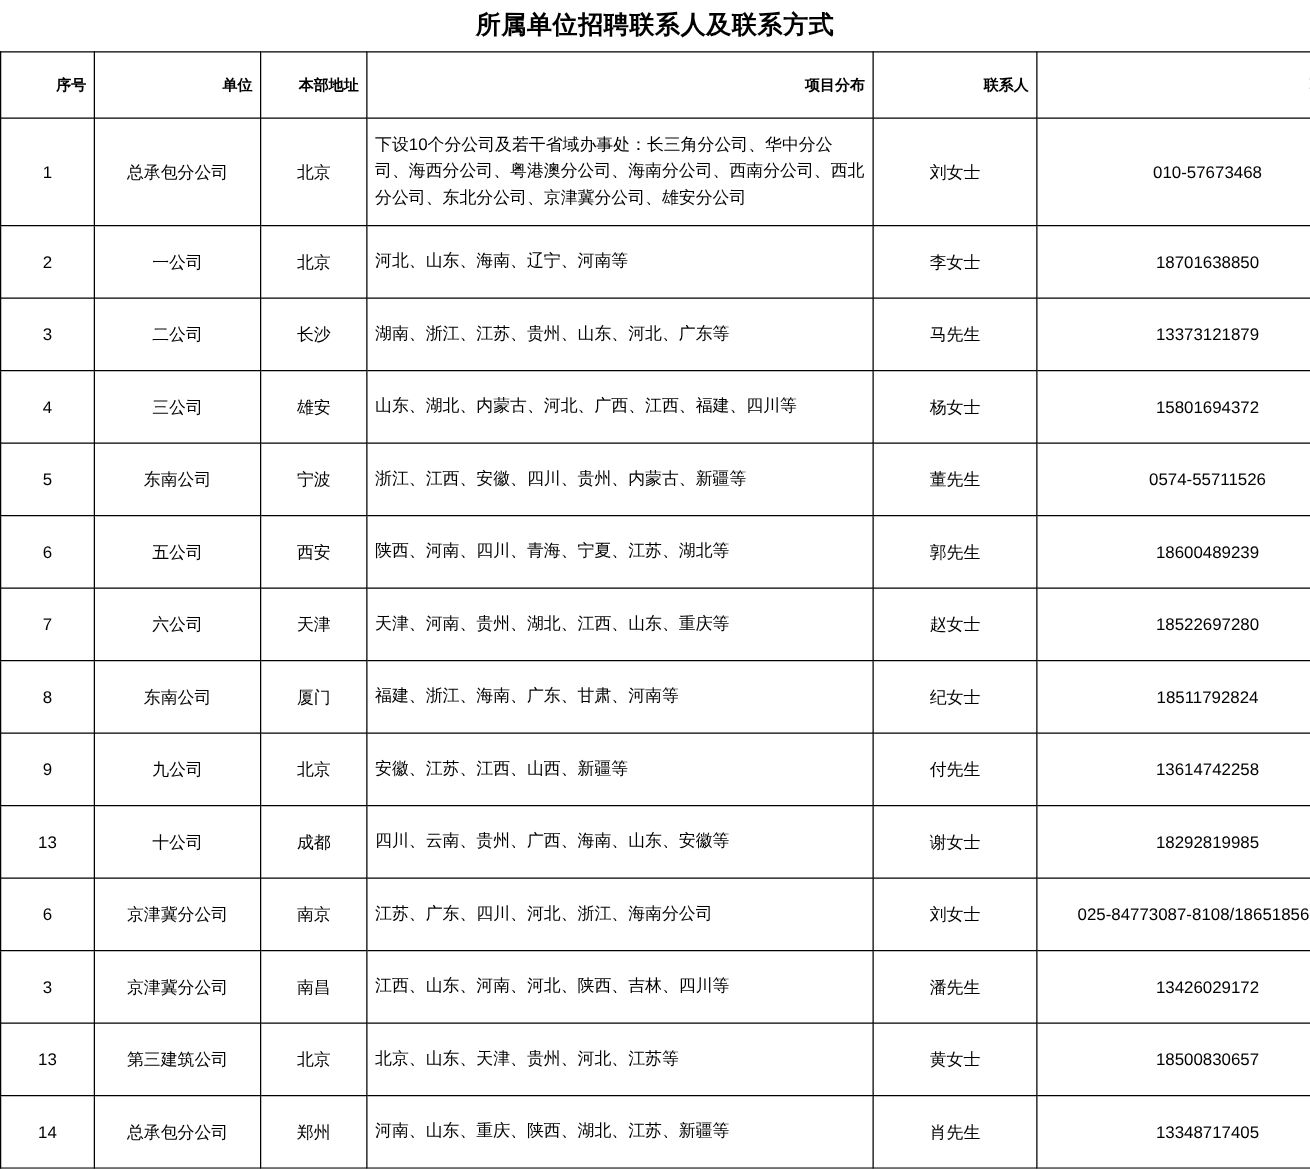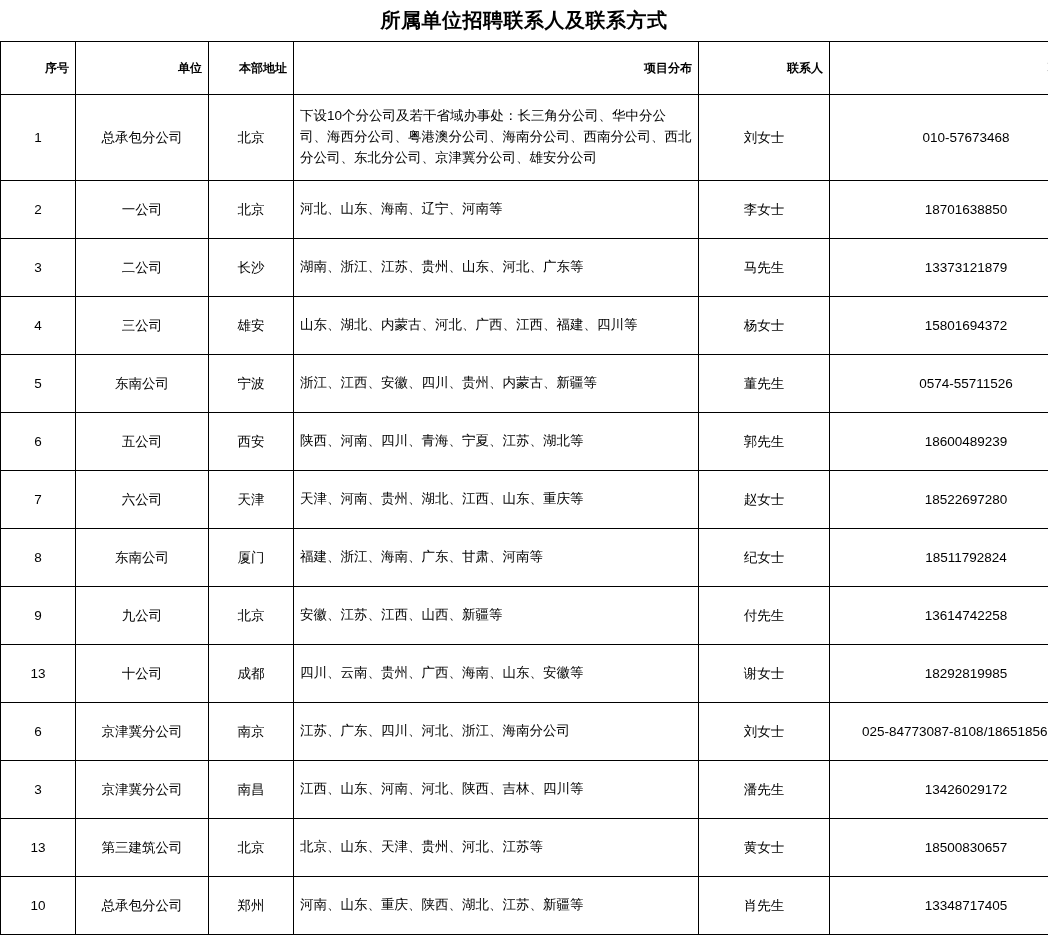--- a/index.html
+++ b/index.html
@@ -184,21 +184,21 @@
         </tr>
         <tr>
           <td class="col-idx cell-center">13</td>
           <td class="col-unit cell-center">第三建筑公司</td>
           <td class="col-addr cell-center">北京</td>
           <td class="col-proj cell-proj">北京、山东、天津、贵州、河北、江苏等</td>
           <td class="col-name cell-center">黄女士</td>
           <td class="col-phone cell-center">18500830657</td>
         </tr>
         <tr>
-          <td class="col-idx cell-center">10</td>
+          <td class="col-idx cell-center">14</td>
           <td class="col-unit cell-center">总承包分公司</td>
           <td class="col-addr cell-center">郑州</td>
           <td class="col-proj cell-proj">河南、山东、重庆、陕西、湖北、江苏、新疆等</td>
           <td class="col-name cell-center">肖先生</td>
           <td class="col-phone cell-center">13348717405</td>
         </tr>
       </tbody>
   </table>
 
 </div>

